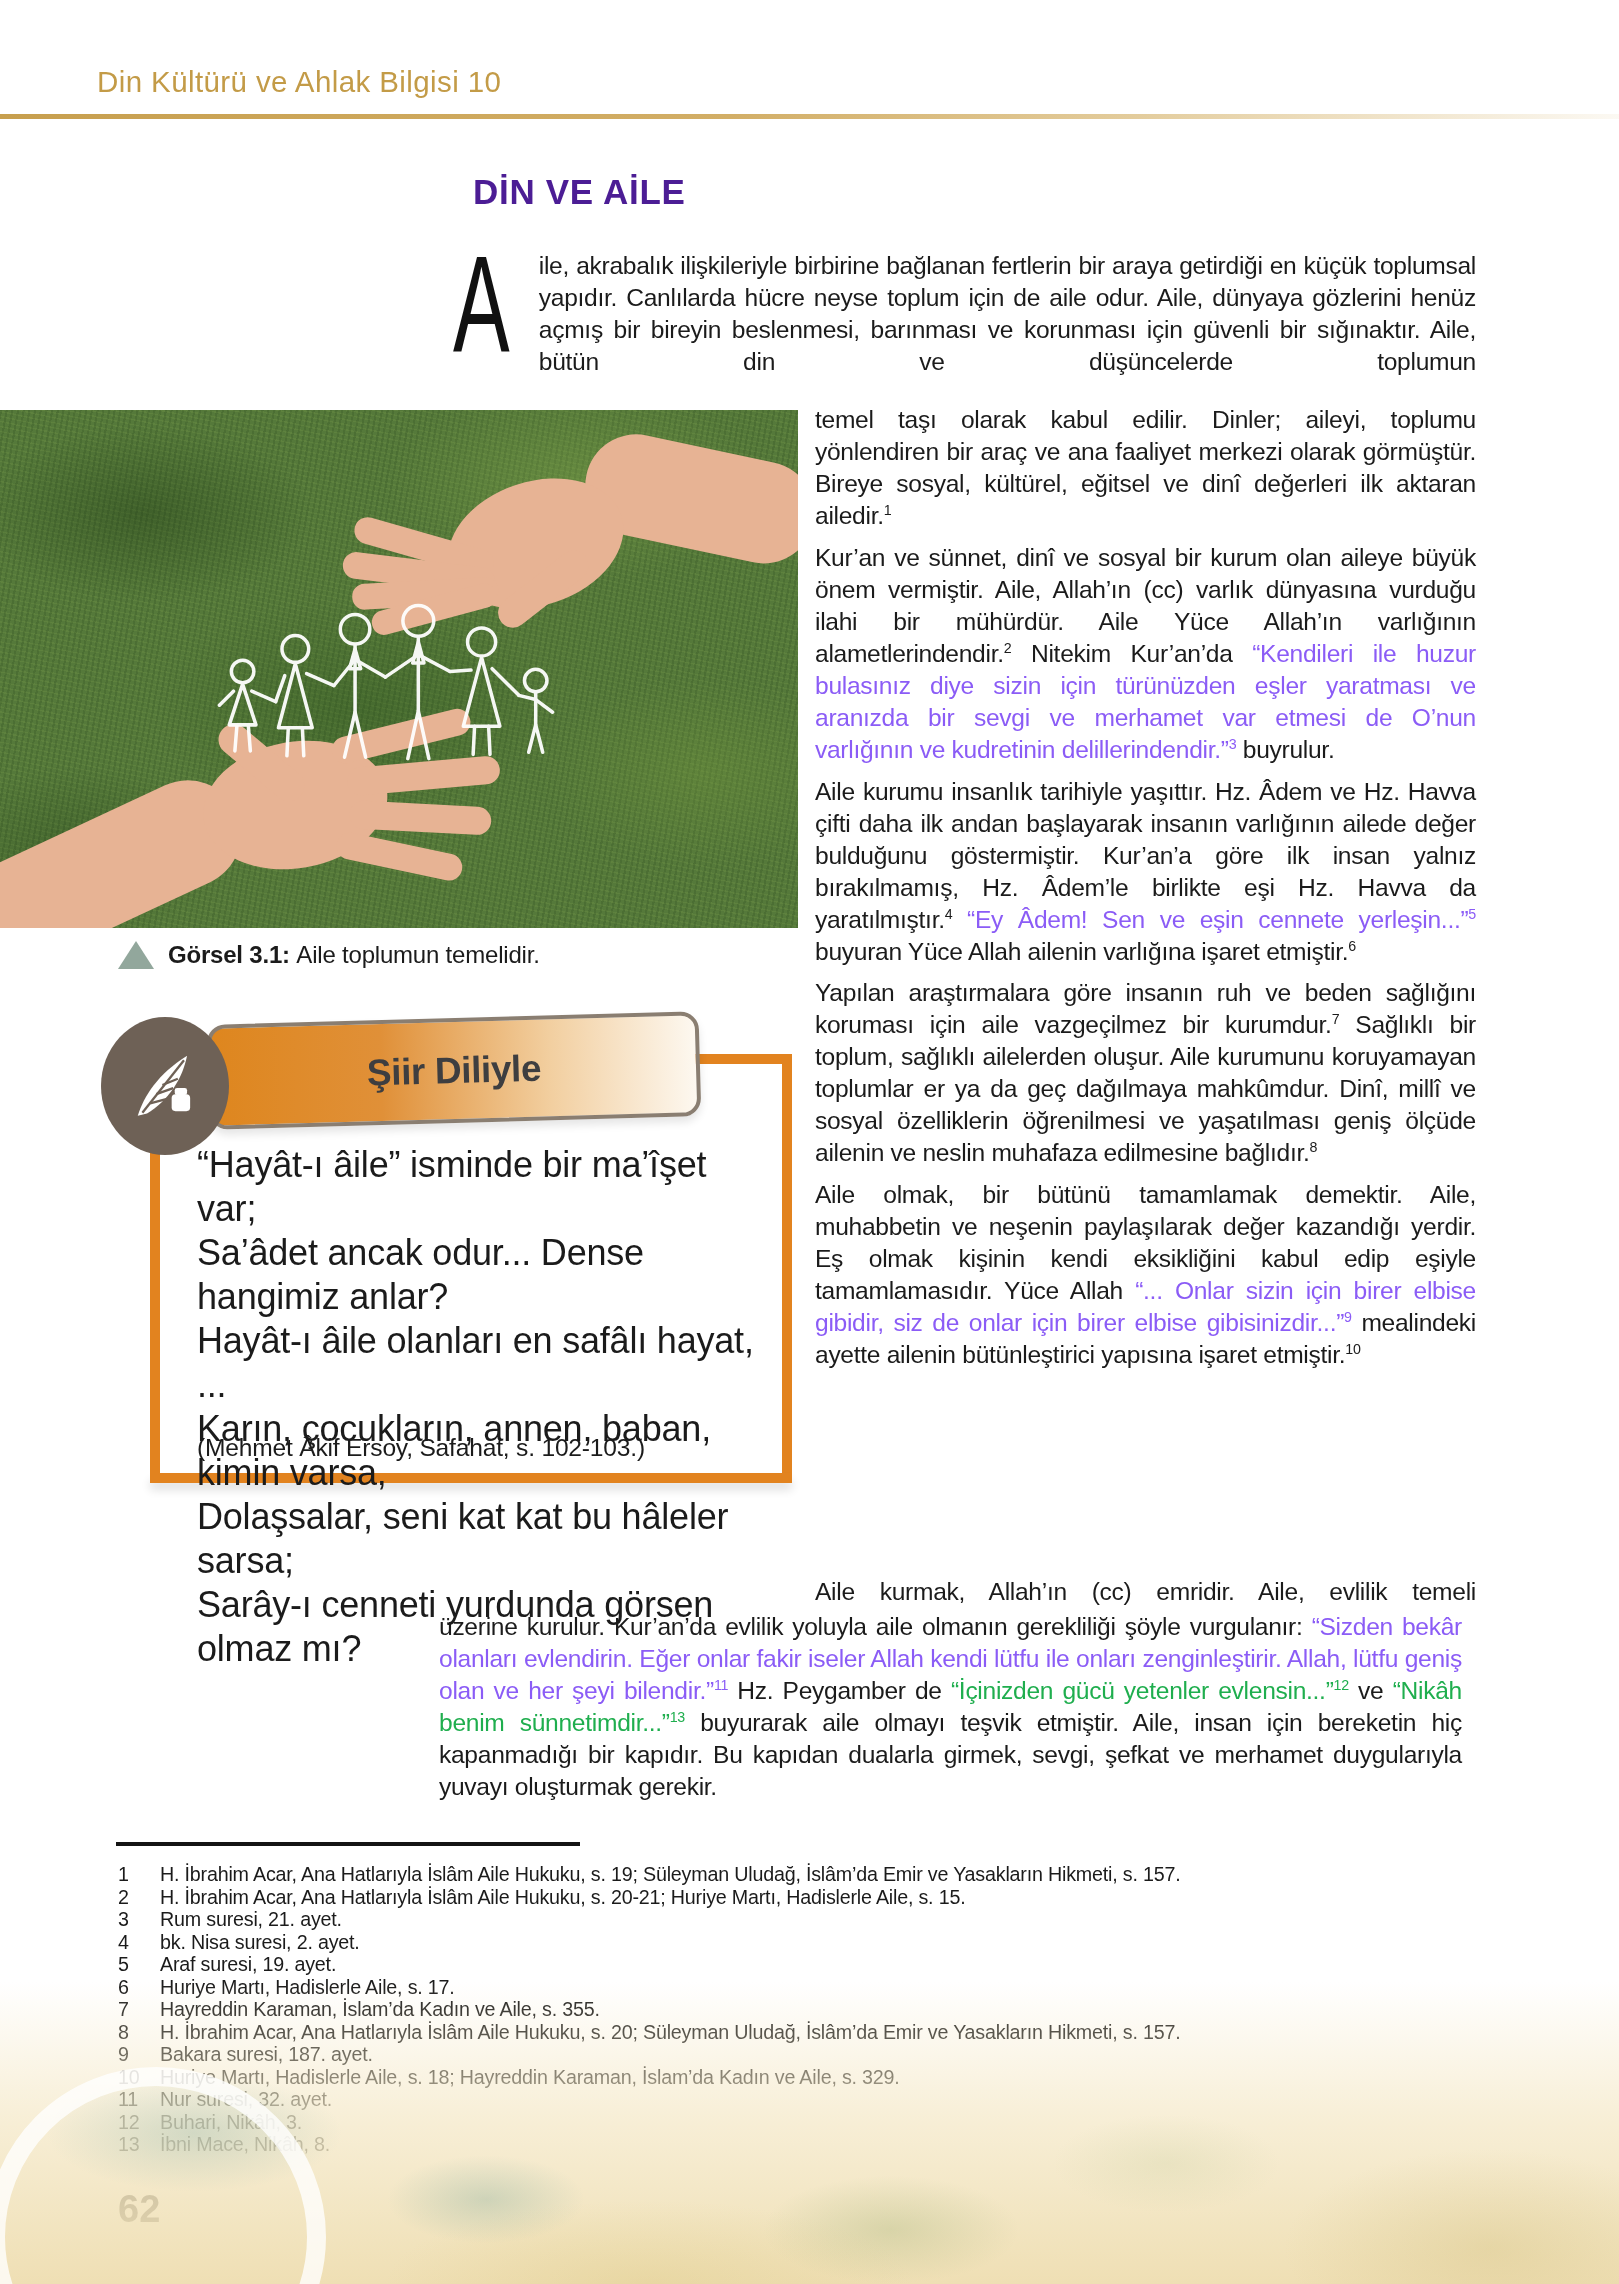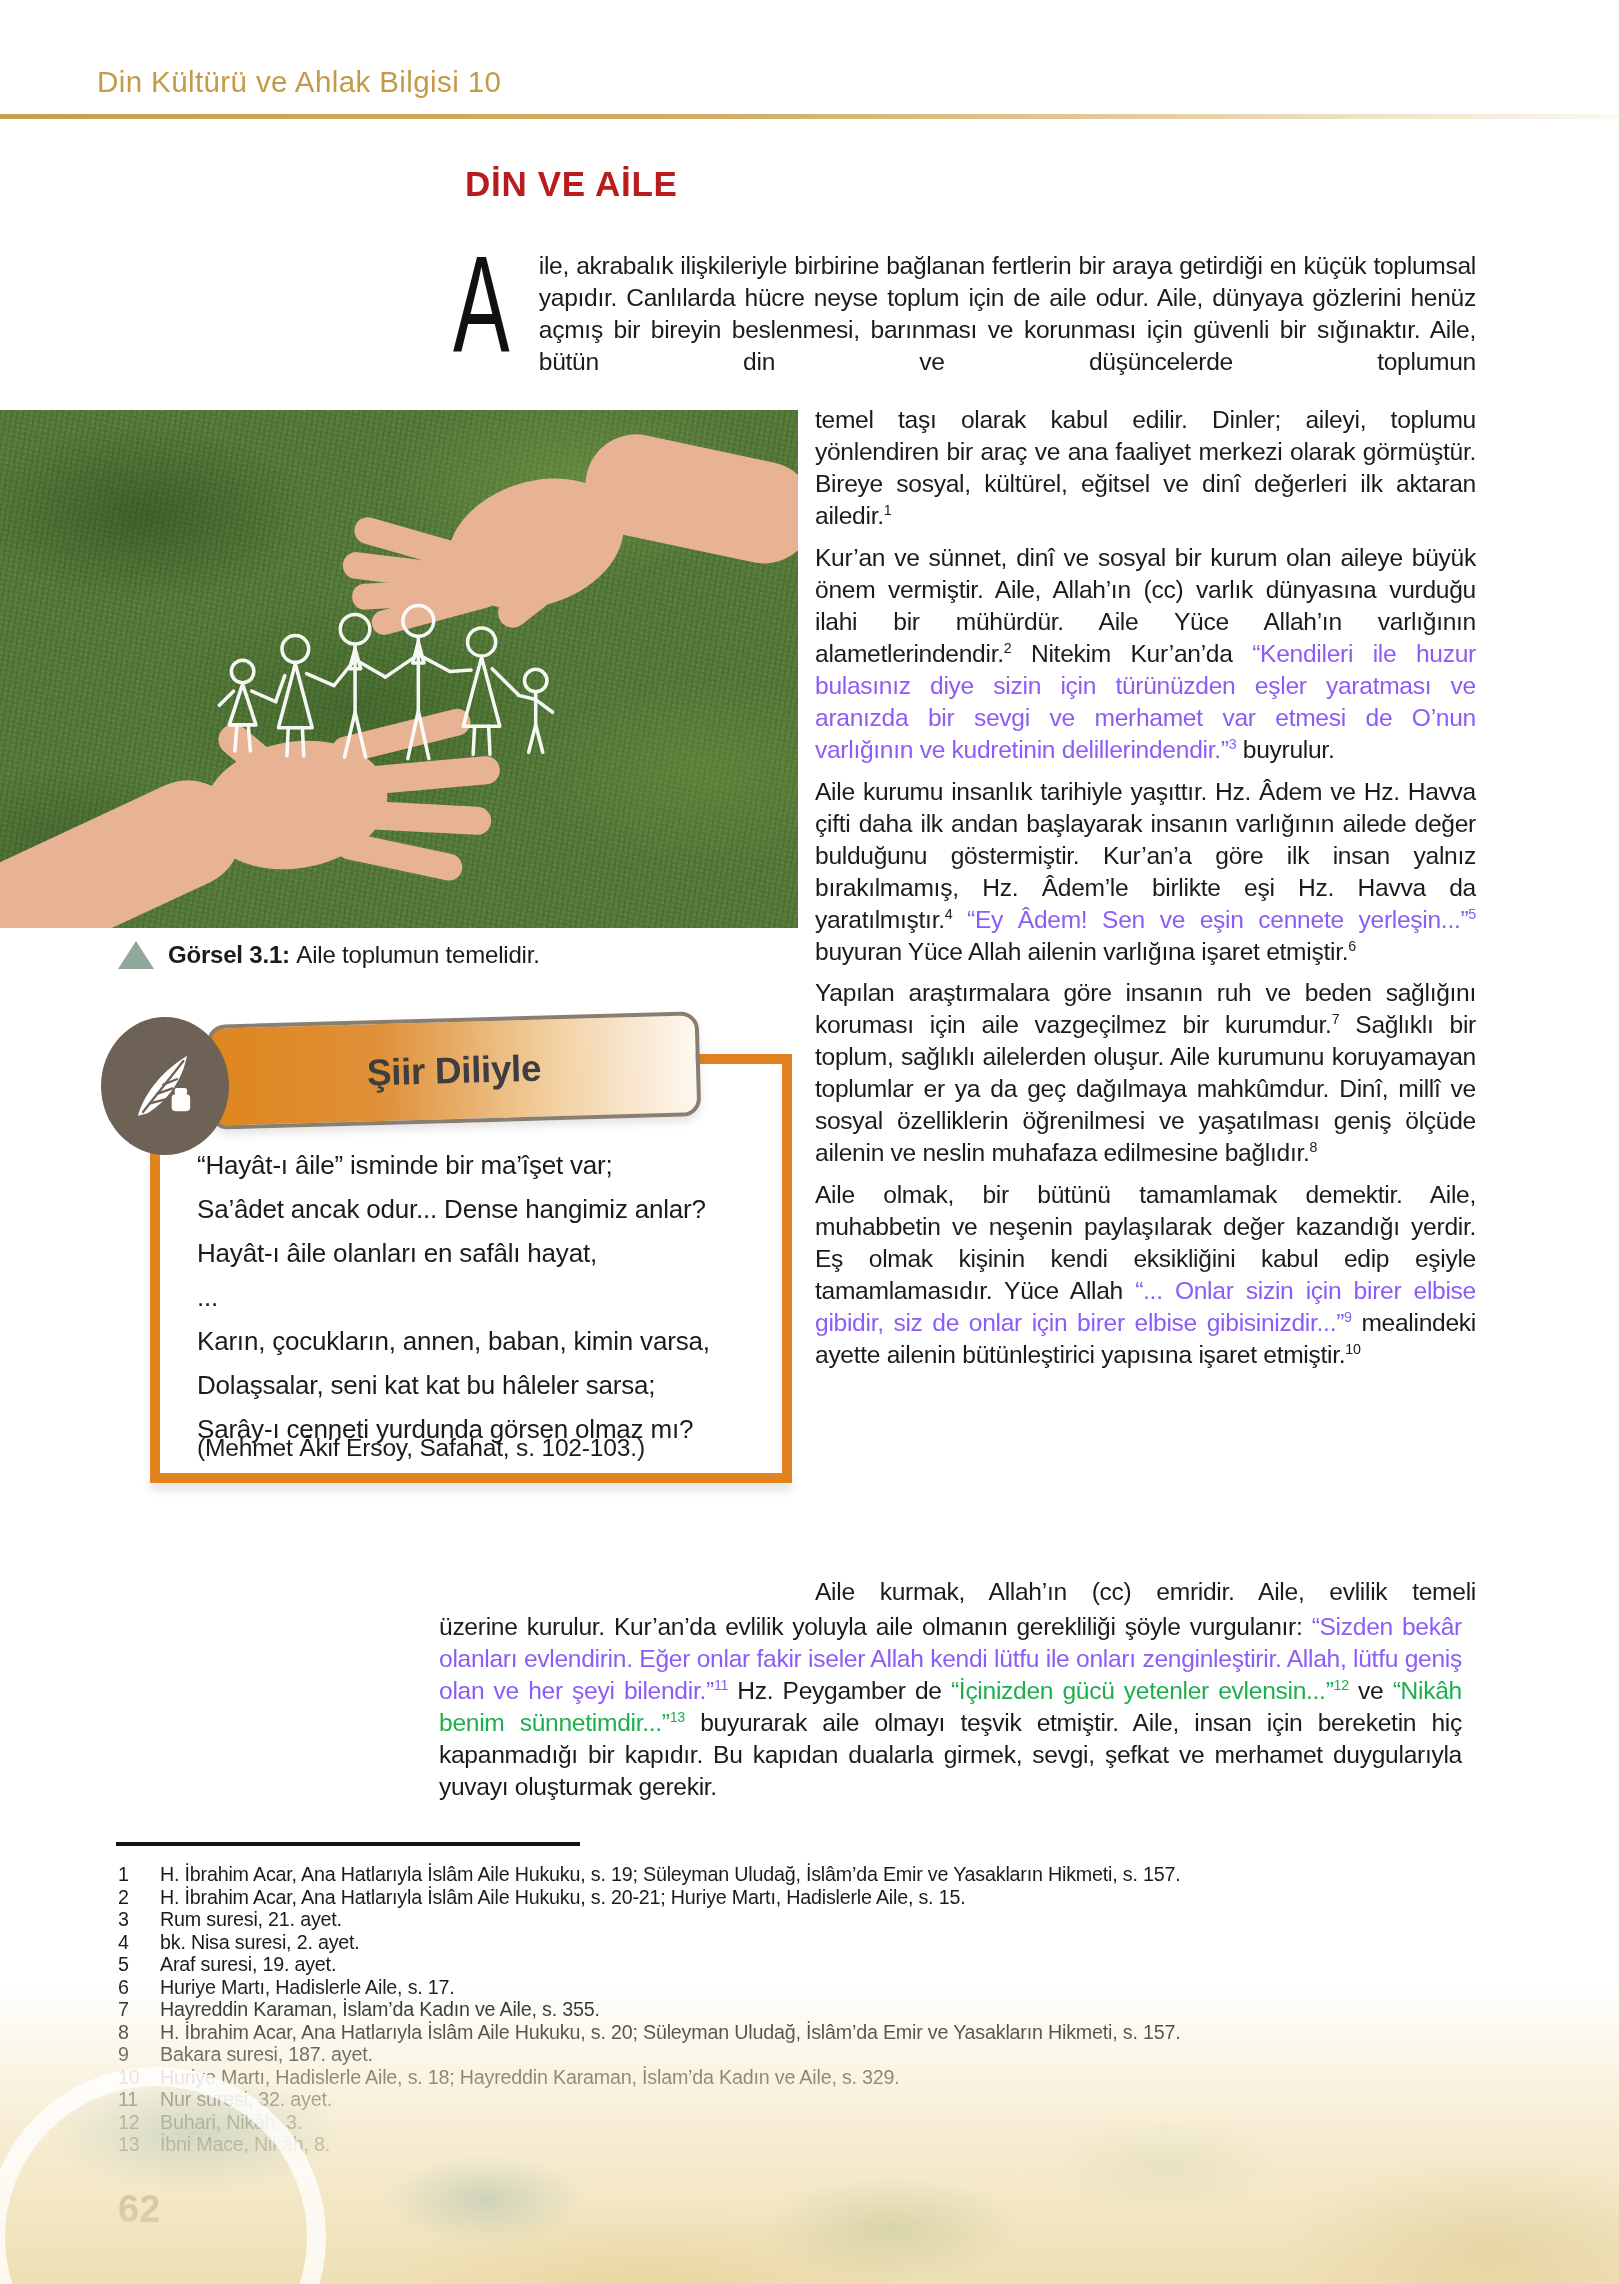--- a/index.html
+++ b/index.html
@@ -16,21 +16,21 @@
   .hdr-title{
     left:97px;top:65px;font-size:29.5px;font-weight:500;color:#C39B47;letter-spacing:0.4px;
   }
   .hdr-rule{
     left:0;top:114px;width:1620px;height:4.9px;
     background:linear-gradient(90deg,#C79F4E 0%,#D2AE66 45%,#E3CC9C 70%,rgba(227,204,156,.12) 100%);
   }
 
   
   .page-title{
-    left:461px;top:160px;margin:4px;font-size:35px;font-weight:bold;color:#b91c1c;letter-spacing:0.7px;
+    left:461px;top:160px;margin:12px;font-size:35px;font-weight:bold;color:#4c1d95;letter-spacing:0.7px;
   }
 
   
   .bodytext{font-size:24.6px;line-height:32px;letter-spacing:-0.3px;text-align:justify;}
   .lead{left:453px;top:250px;width:1023px;text-align-last:justify;}
   .dropcap{
     float:left;font-size:137px;line-height:104px;width:76px;margin:2.8px 9.8px 0 0;
     transform:scaleX(.62);transform-origin:0 0;color:#111;
   }
   .right-col{left:815px;top:404px;width:661px;}
@@ -75,21 +75,21 @@
     background:linear-gradient(90deg,#DE861E 0%,#E09038 35%,#F2CFA0 70%,#FDF8F0 100%);
     transform:rotate(-1.6deg);
     display:flex;align-items:center;justify-content:center;
     box-shadow:0 5.6px 8.4px rgba(0,0,0,.10);
   }
   .poem-banner span{font-size:37px;font-weight:bold;color:#3E3E40;letter-spacing:-0.4px;}
   .poem-icon{
     left:101px;top:1017px;width:128px;height:138px;border-radius:50%;
     background:#6E6156;display:flex;align-items:center;justify-content:center;
   }
-  .poem-text{left:197px;top:1143px;width:562px;font-size:26px;line-height:44px;letter-spacing:-0.2px;}
+  .poem-text{left:197px;top:1143px;width:562px;font-size:36px;line-height:44px;letter-spacing:-0.2px;}
   .poem-attr{left:197px;top:1434px;width:562px;font-size:24.6px;text-align:left;letter-spacing:-0.2px;}
 
   
   .fn-rule{left:116px;top:1842px;width:464px;height:3.5px;background:#141414;}
   .footnotes{left:118px;top:1863px;width:1381px;font-size:19.7px;line-height:22.5px;letter-spacing:-0.2px;}
   .fn-row{display:flex;}
   .fn-num{width:42px;flex:0 0 42px;}
   .fn-text{flex:1;}
 
   .pagenum{left:118px;top:2188px;font-size:38px;font-weight:bold;color:#101010;}

